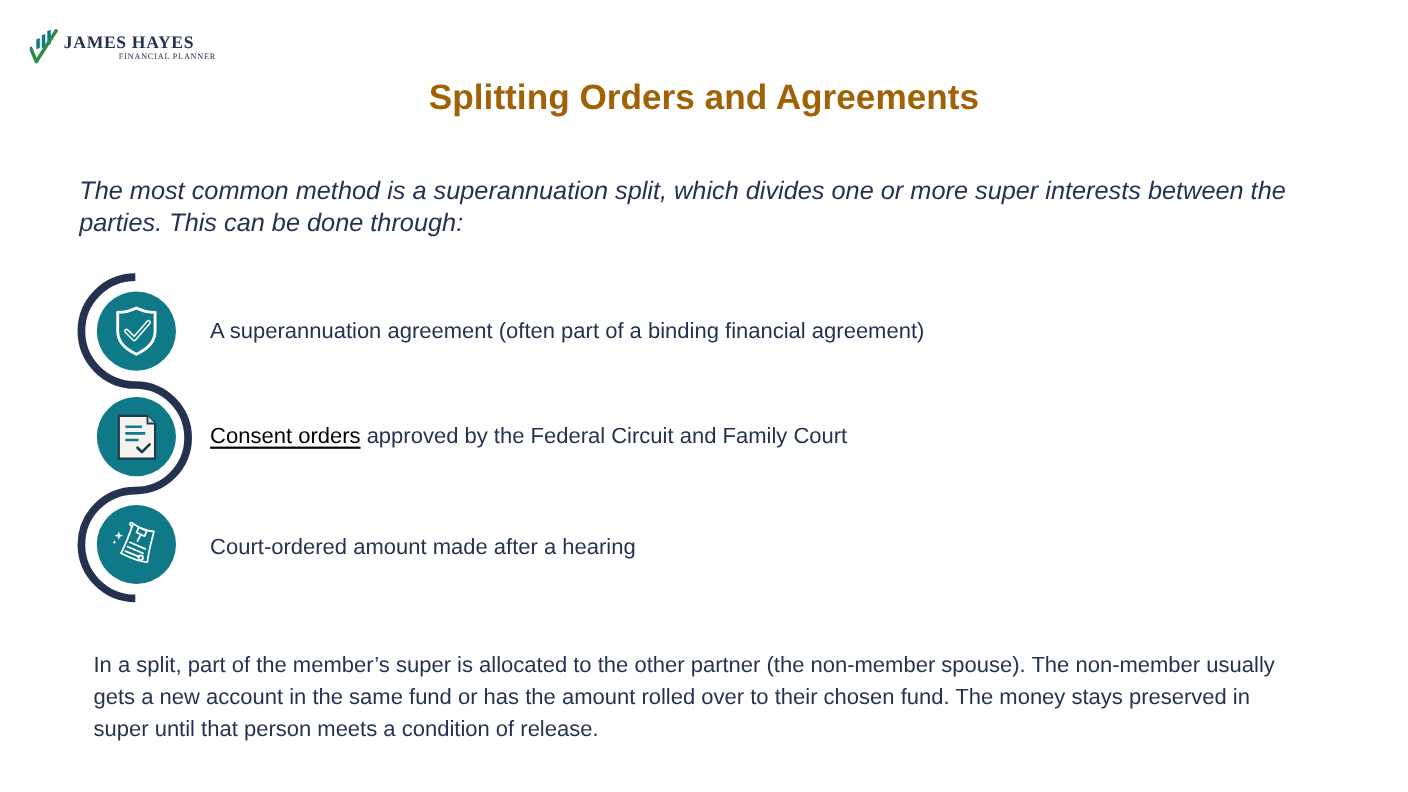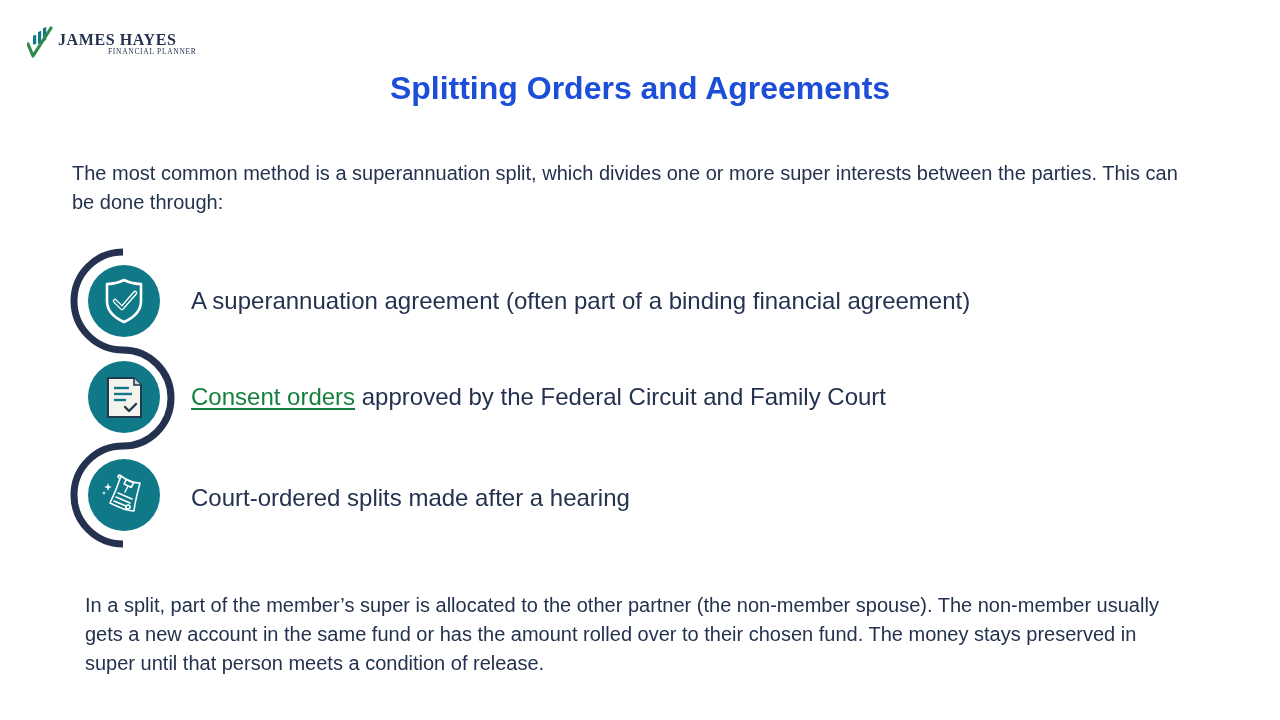--- a/index.html
+++ b/index.html
@@ -46,59 +46,60 @@
       padding-left: 48px;
     }
     .title {
       position: absolute;
       left: 0;
       top: 70px;
       width: 1280px;
       text-align: center;
       font-size: 32px;
       font-weight: bold;
-      color: #1d4ed8;
+      color: #a16207;
       margin: 0;
     }
     .intro {
       position: absolute;
       left: 72px;
       top: 159px;
       width: 1120px;
-      font-size: 20px;
+      font-size: 23px;
       line-height: 29px;
       margin: 0;
       color: #24324f;
+      font-style: italic;
     }
     .connector {
       position: absolute;
       left: 0;
       top: 0;
     }
     .icon-circle {
       position: absolute;
       width: 72px;
       height: 72px;
       border-radius: 50%;
       background: #0f7988;
     }
     .icon-circle svg {
       position: absolute;
       left: 0; top: 0;
     }
     .item-text {
       position: absolute;
       left: 191px;
-      font-size: 24px;
+      font-size: 20px;
       line-height: 24px;
       color: #24324f;
       white-space: nowrap;
     }
     .item-text a {
-      color: #15803d;
+      color: #000000;
       text-underline-offset: 3px;
     }
     .closing {
       position: absolute;
       left: 72px;
       top: 578px;
       width: 1100px;
       font-size: 20px;
       line-height: 29px;
       margin: 13px;
@@ -167,16 +168,16 @@
       <rect x="37" y="22" width="8" height="5" transform="rotate(25 41 24)"></rect>
       <line x1="40" y1="27" x2="37" y2="33"></line>
     </g>
     <g fill="#ffffff">
       <path d="M20 24 L21 27 L24 28 L21 29 L20 32 L19 29 L16 28 L19 27 Z"></path>
       <path d="M16 32 L16.6 33.5 L18 34 L16.6 34.5 L16 36 L15.4 34.5 L14 34 L15.4 33.5 Z"></path>
     </g>
   </svg>
 </div>
 <div class="item-text" style="top:486px;">
-  <span>Court-ordered splits made after a hearing</span>
+  <span>Court-ordered amount made after a hearing</span>
 </div>
 
 <p class="closing">In a split, part of the member’s super is allocated to the other partner (the non-member spouse). The non-member usually gets a new account in the same fund or has the amount rolled over to their chosen fund. The money stays preserved in super until that person meets a condition of release.</p>
 
 </body></html>

